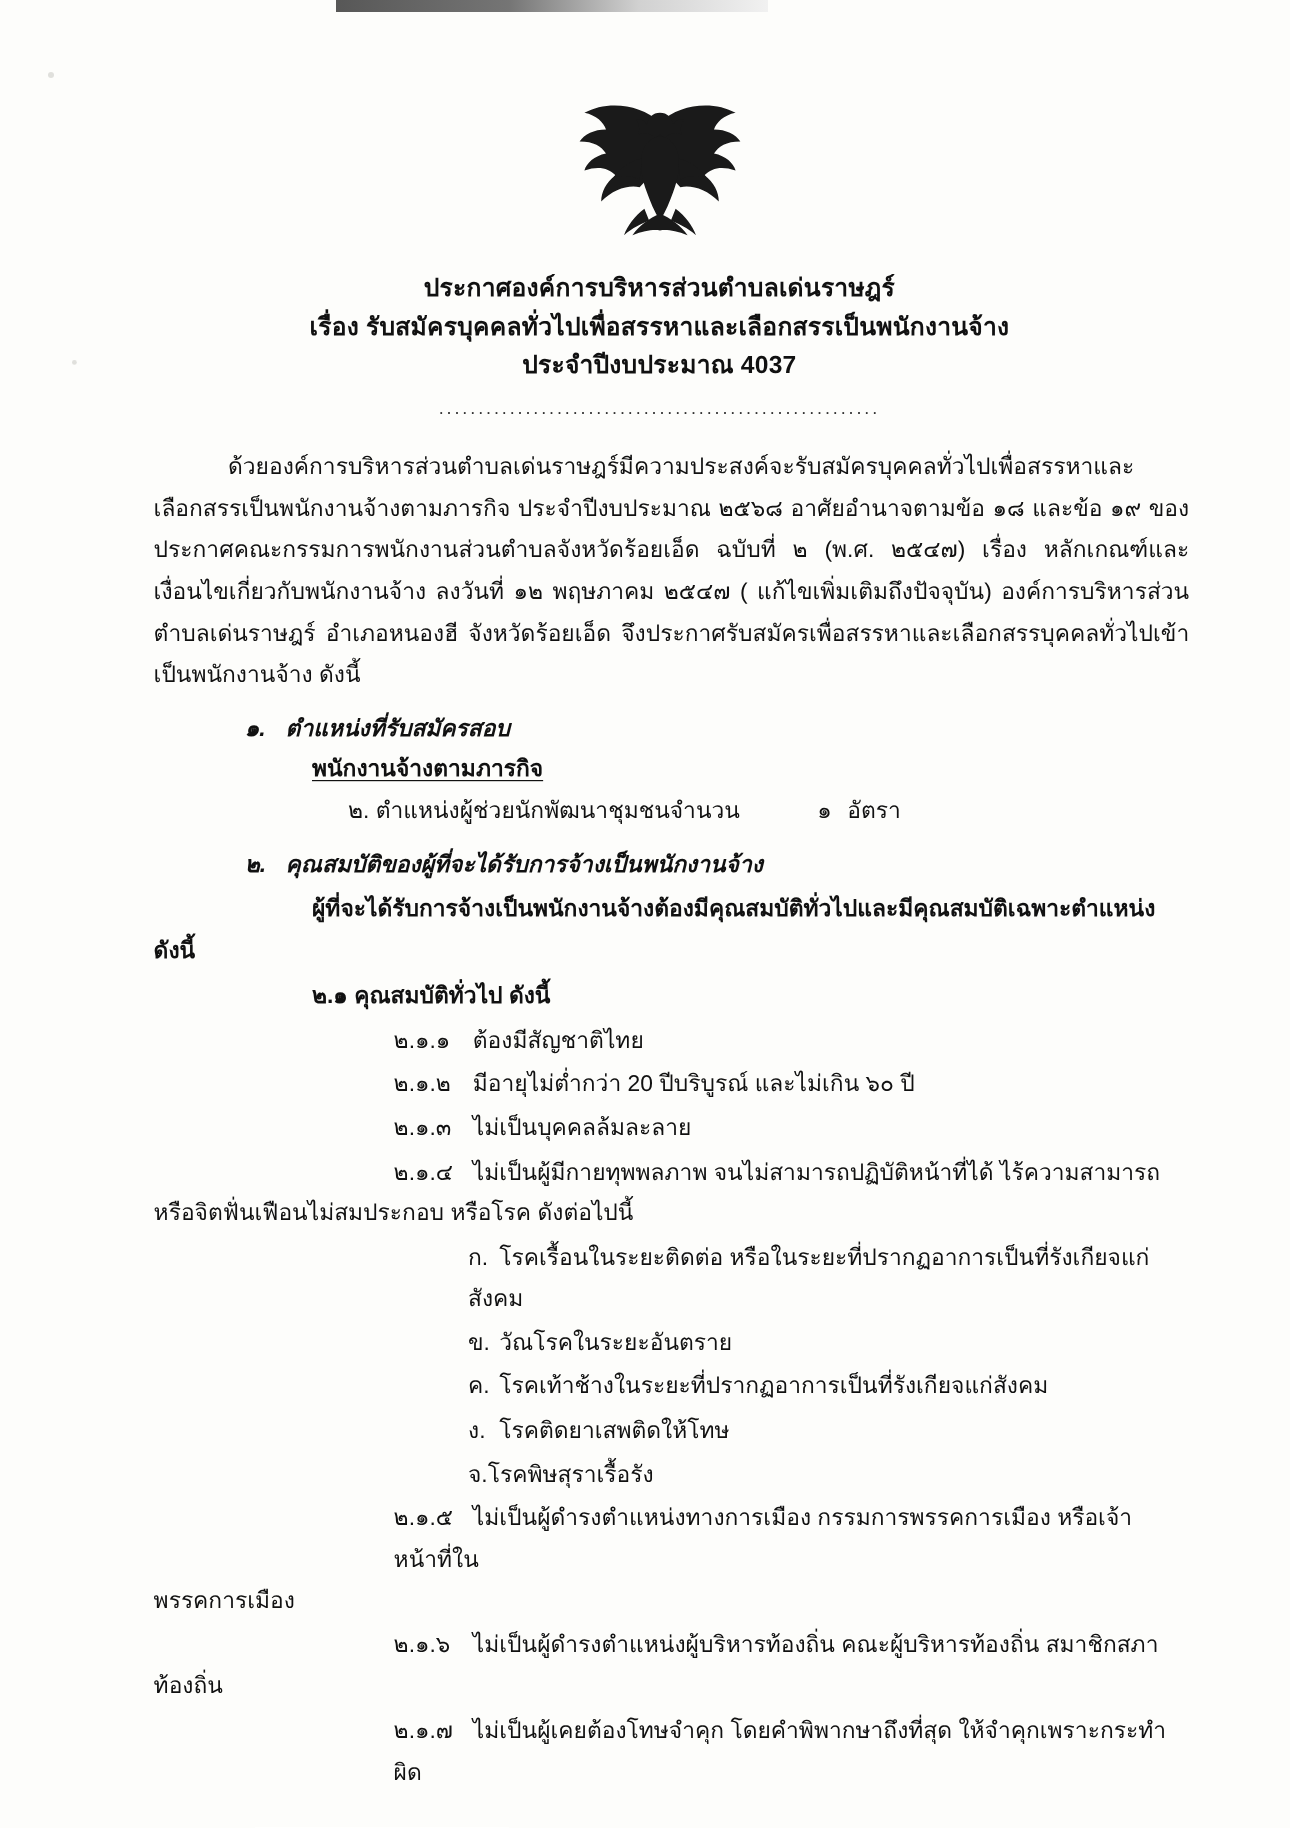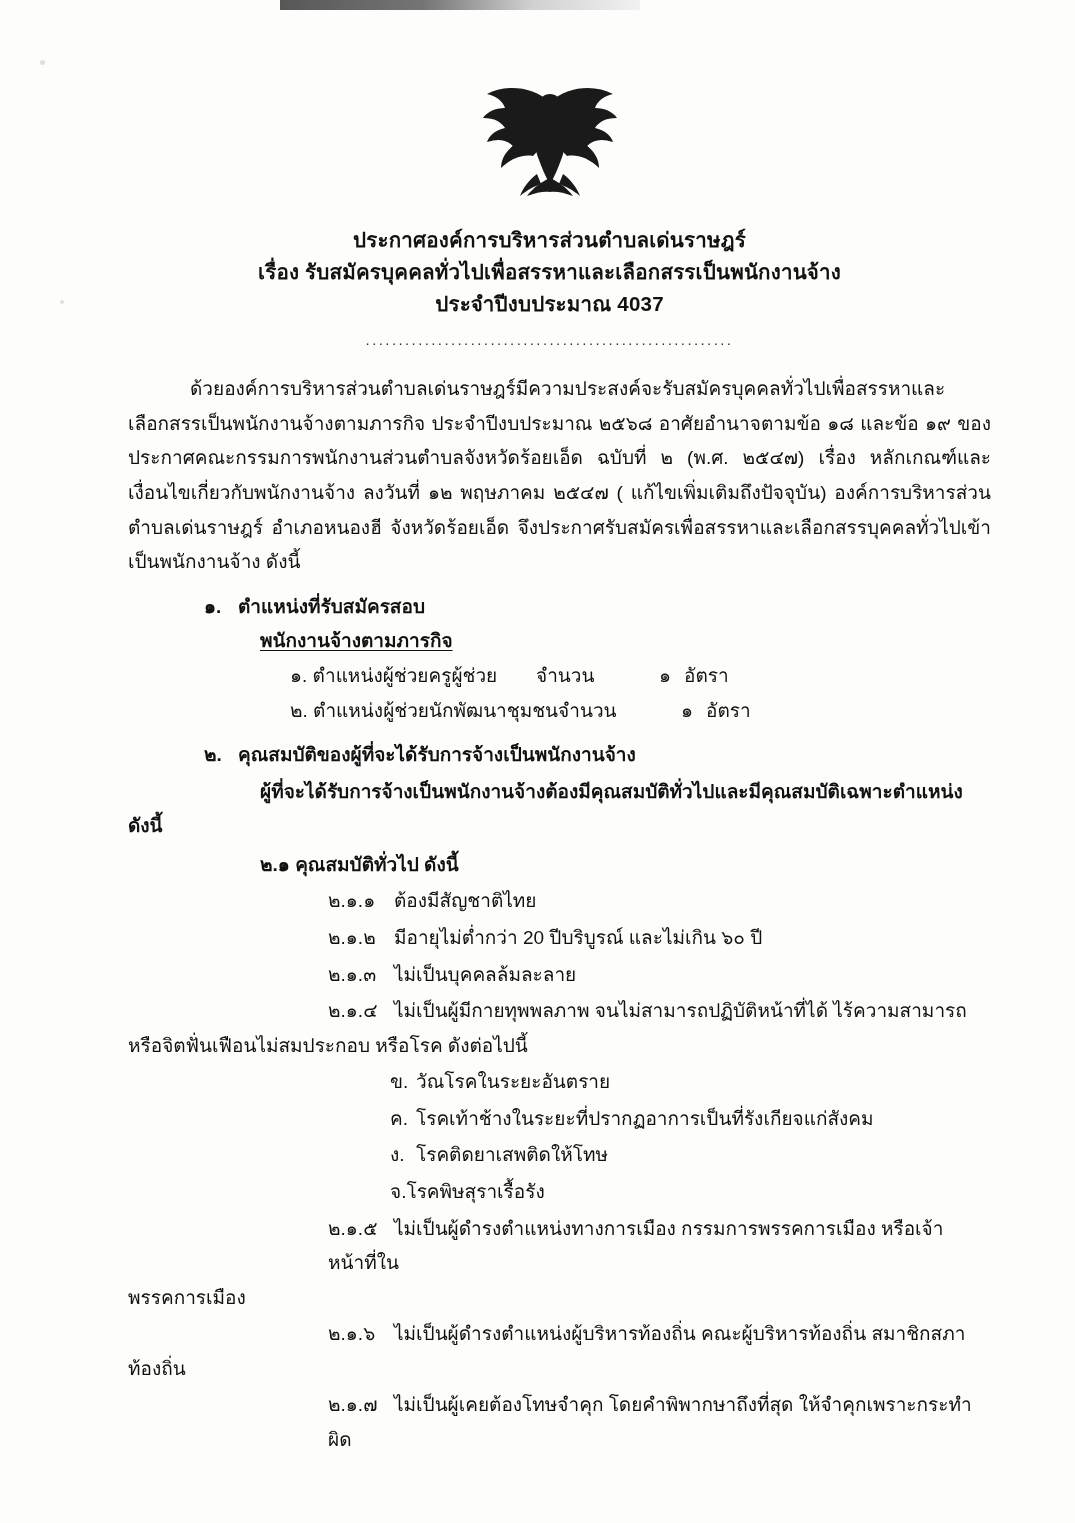--- a/index.html
+++ b/index.html
@@ -91,20 +91,21 @@
   .section {
     margin-top: 10px;
   }
   .row {
     display: block;
     line-height: 1.82;
   }
   .lvl1 {
     margin-left: 76px;
     font-weight: bold;
+    font-style: italic;
   }
   .lvl1 .num {
     display: inline-block;
     width: 34px;
   }
   .lvl2-underline {
     margin-left: 132px;
     font-weight: bold;
     text-decoration: underline;
     text-underline-offset: 3px;
@@ -209,23 +210,20 @@
     <div class="body-text">
 
       <div class="para"><span class="indent"></span><span>ด้วยองค์การบริหารส่วนตำบลเด่นราษฎร์มีความประสงค์จะรับสมัครบุคคลทั่วไปเพื่อสรรหาและเลือกสรรเป็นพนักงานจ้างตามภารกิจ ประจำปีงบประมาณ ๒๕๖๘ อาศัยอำนาจตามข้อ ๑๘ และข้อ ๑๙ ของประกาศคณะกรรมการพนักงานส่วนตำบลจังหวัดร้อยเอ็ด ฉบับที่ ๒ (พ.ศ. ๒๕๔๗) เรื่อง หลักเกณฑ์และเงื่อนไขเกี่ยวกับพนักงานจ้าง ลงวันที่ ๑๒ พฤษภาคม ๒๕๔๗  ( แก้ไขเพิ่มเติมถึงปัจจุบัน) องค์การบริหารส่วนตำบลเด่นราษฎร์ อำเภอหนองฮี  จังหวัดร้อยเอ็ด  จึงประกาศรับสมัครเพื่อสรรหาและเลือกสรรบุคคลทั่วไปเข้าเป็นพนักงานจ้าง ดังนี้</span></div>
 
       <div class="section">
         <div class="row lvl1">
           <span class="num">๑.</span><span>ตำแหน่งที่รับสมัครสอบ</span>
         </div>
         <div class="row lvl2-underline">พนักงานจ้างตามภารกิจ</div>
         <div class="row lvl3">
-          <span class="colnum">๑. ตำแหน่งผู้ช่วยครูผู้ช่วย</span><span class="colnum" style="min-width:110px">จำนวน</span><span class="colcount">๑</span><span class="colunit">อัตรา</span>
-        </div>
-        <div class="row lvl3">
           <span class="colnum">๒. ตำแหน่งผู้ช่วยนักพัฒนาชุมชน</span><span class="colnum" style="min-width:110px">จำนวน</span><span class="colcount">๑</span><span class="colunit">อัตรา</span>
         </div>
       </div>
 
       <div class="section">
         <div class="row lvl1">
           <span class="num">๒.</span><span>คุณสมบัติของผู้ที่จะได้รับการจ้างเป็นพนักงานจ้าง</span>
         </div>
         <div class="bold-para">
           <span>ผู้ที่จะได้รับการจ้างเป็นพนักงานจ้างต้องมีคุณสมบัติทั่วไปและมีคุณสมบัติเฉพาะตำแหน่ง</span>
@@ -243,20 +241,23 @@
         <div class="row lvl4">
           <span class="lbl">๒.๑.๓</span><span>ไม่เป็นบุคคลล้มละลาย</span>
         </div>
 
         <div class="hang">
           <span class="lbl" style="display:inline-block;min-width:66px">๒.๑.๔</span><span>ไม่เป็นผู้มีกายทุพพลภาพ จนไม่สามารถปฏิบัติหน้าที่ได้  ไร้ความสามารถ</span>
           <span class="wrap">หรือจิตฟั่นเฟือนไม่สมประกอบ  หรือโรค ดังต่อไปนี้</span>
         </div>
 
         <div class="sub-letters">
+          <span class="lbl">ก.</span><span>โรคเรื้อนในระยะติดต่อ หรือในระยะที่ปรากฏอาการเป็นที่รังเกียจแก่สังคม</span>
+        </div>
+        <div class="sub-letters">
           <span class="lbl">ข.</span><span>วัณโรคในระยะอันตราย</span>
         </div>
         <div class="sub-letters">
           <span class="lbl">ค.</span><span>โรคเท้าช้างในระยะที่ปรากฏอาการเป็นที่รังเกียจแก่สังคม</span>
         </div>
         <div class="sub-letters">
           <span class="lbl">ง.</span><span>โรคติดยาเสพติดให้โทษ</span>
         </div>
         <div class="sub-letters">
           <span class="lbl" style="min-width:0">จ.</span><span>โรคพิษสุราเรื้อรัง</span>

